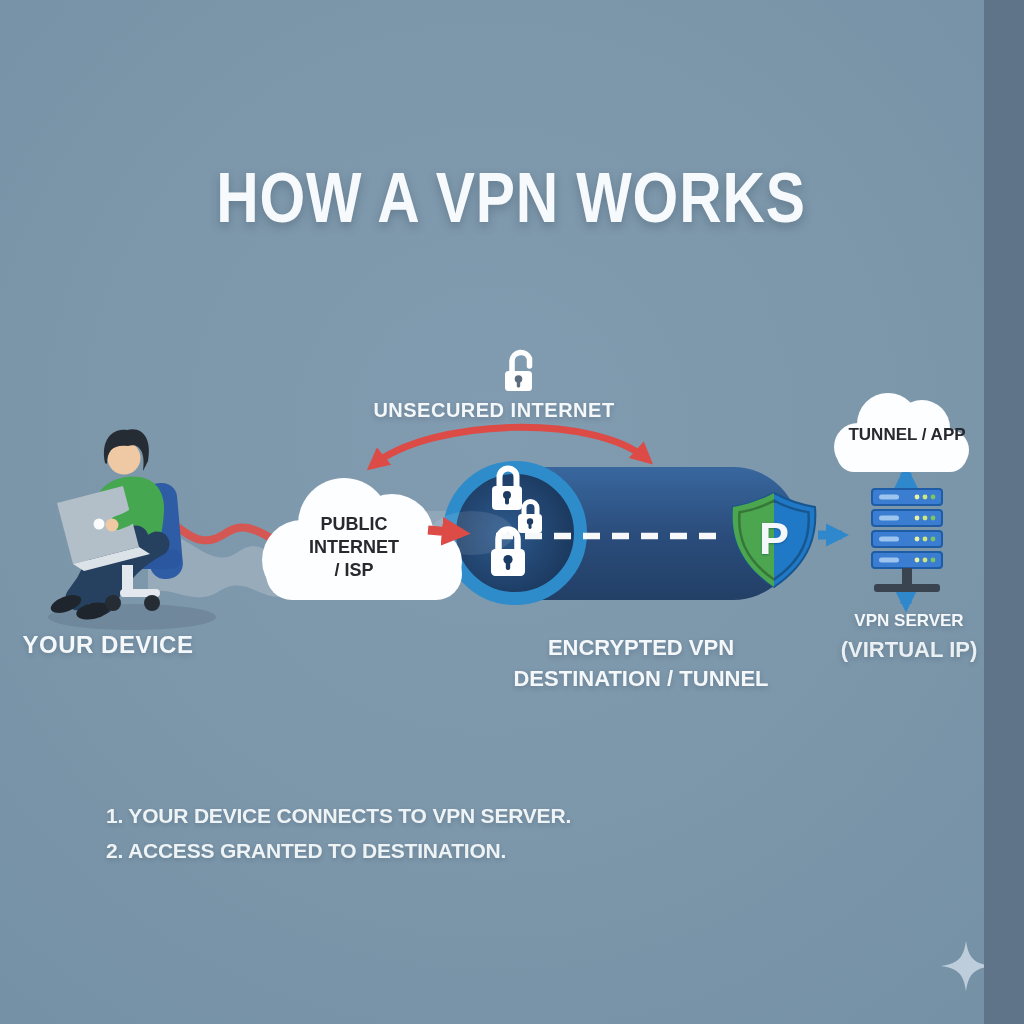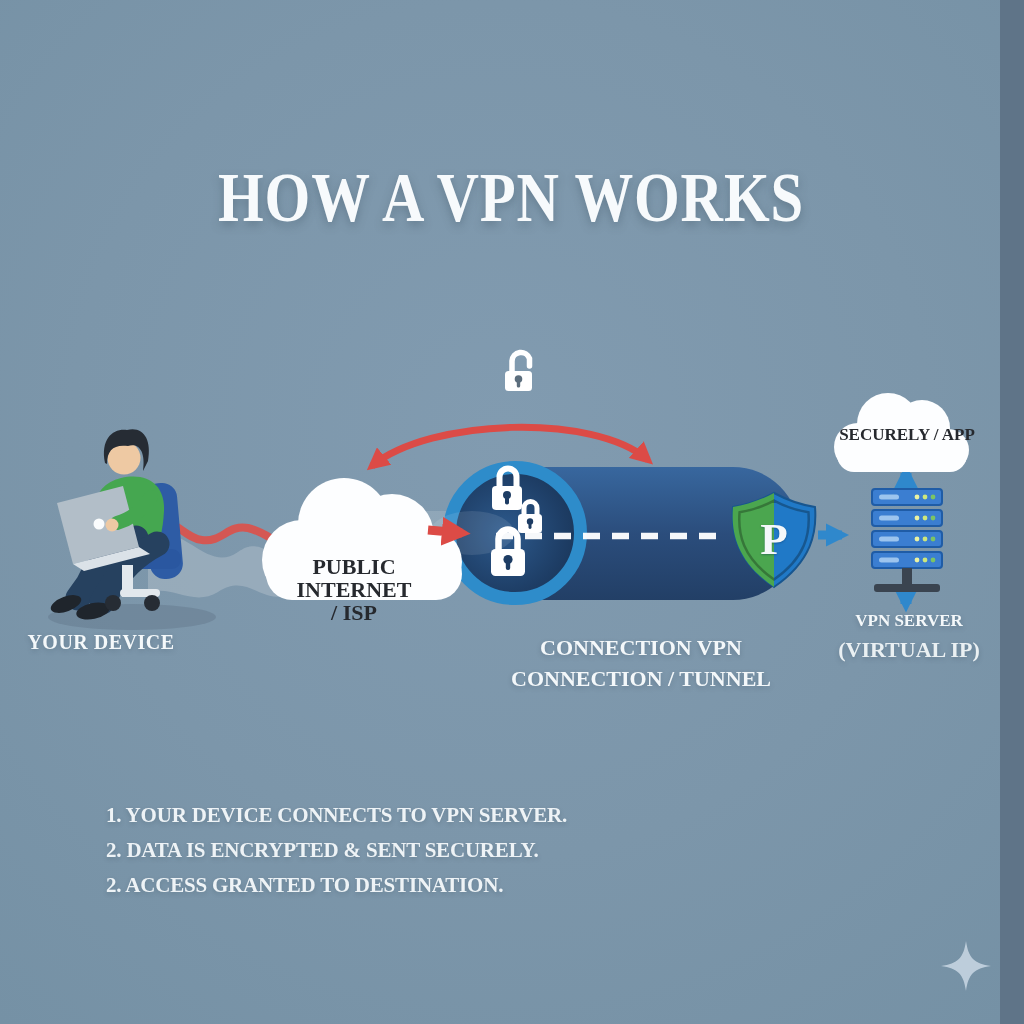--- a/index.html
+++ b/index.html
@@ -1,39 +1,38 @@
 <!DOCTYPE html>
 <html><head>
 <meta charset="utf-8">
 <style>
   html,body{margin:0;padding:0;background:#5f7488;}
   .stage{
     position:relative;width:984px;height:1024px;overflow:hidden;
     background:radial-gradient(circle at 50% 42%, #819bb0 0%, #7c96aa 55%, #7591a5 100%);
-    font-family:Liberation Serif, serif;
-    padding-left:16px;
+    font-family:Liberation Sans, sans-serif;
   }
   .stage svg{position:absolute;left:0;top:0;}
   .lbl{
     position:absolute;color:#f4f8fa;font-weight:bold;white-space:nowrap;
     text-shadow:0 2px 5px rgba(50,70,85,.28);
   }
   .centered{transform:translateX(-50%);}
   .title{
     left:511px;top:158px;font-size:70px;letter-spacing:1px;color:#f7fafc;
     transform:translateX(-50%) scaleX(.84);
     text-shadow:0 4px 10px rgba(55,75,90,.35);
   }
   .unsecured{left:494px;top:399px;font-size:20px;letter-spacing:.5px;}
-  .your-device{left:101px;top:631px;font-size:20px;letter-spacing:.5px;}
+  .your-device{left:108px;top:631px;font-size:24px;letter-spacing:.5px;}
   .cloud-text{
     position:absolute;font-weight:bold;color:#26292e;text-align:center;
     transform:translateX(-50%);white-space:nowrap;
   }
-  .public-cloud-text{left:354px;top:513px;font-size:22px;line-height:23px;margin-top:42px;}
+  .public-cloud-text{left:354px;top:513px;font-size:18px;line-height:23px;}
   .website-cloud-text{left:907px;top:425px;font-size:17px;}
   .tunnel-label{left:641px;top:632px;font-size:22px;line-height:31px;text-align:center;}
   .shield-letter{left:774px;top:515px;font-size:45px;line-height:48px;text-shadow:0 1px 2px rgba(0,40,80,.35);}
   .vpn-server{left:909px;top:611px;font-size:17px;}
   .virtual-ip{left:909px;top:637px;font-size:22px;color:rgba(244,248,250,.92);}
   .steps{position:absolute;left:106px;top:798px;}
   .steps .step{
     color:#eef3f6;font-weight:bold;font-size:21px;line-height:35px;
     letter-spacing:-.2px;white-space:nowrap;text-shadow:0 2px 4px rgba(50,70,85,.25);
   }
@@ -187,40 +186,40 @@
       </g>
       <rect x="902" y="568" width="10" height="16" fill="#3a4450"></rect>
       <rect x="874" y="584" width="66" height="8" rx="3" fill="#3a4450"></rect>
     </g>
 
     <path d="M 966 941 C 968.5 958 974 963.5 991 966 C 974 968.5 968.5 974 966 991 C 963.5 974 958 968.5 941 966 C 958 963.5 963.5 958 966 941 Z" fill="#c3d3e0" opacity="0.92"></path>
   </svg>
 
   <div class="lbl title">HOW A VPN WORKS</div>
 
+  <div class="lbl unsecured centered">UNSECURED INTERNET</div>
 
   <div class="lbl your-device centered">YOUR DEVICE</div>
 
   <div class="cloud-text public-cloud-text">
     <div>PUBLIC</div>
     <div>INTERNET</div>
     <div>/ ISP</div>
   </div>
 
   <div class="lbl tunnel-label centered">
-    <div>CONNECTION VPN</div>
-    <div>CONNECTION / TUNNEL</div>
+    <div>ENCRYPTED VPN</div>
+    <div>DESTINATION / TUNNEL</div>
   </div>
 
   <div class="lbl shield-letter centered">P</div>
 
-  <div class="cloud-text website-cloud-text">SECURELY / APP</div>
+  <div class="cloud-text website-cloud-text">TUNNEL / APP</div>
 
   <div class="lbl vpn-server centered">VPN SERVER</div>
   <div class="lbl virtual-ip centered">(VIRTUAL IP)</div>
 
   <div class="steps">
     <div class="step">1. YOUR DEVICE CONNECTS TO VPN SERVER.</div>
-    <div class="step">2. DATA IS ENCRYPTED &amp; SENT SECURELY.</div>
     <div class="step">2. ACCESS GRANTED TO DESTINATION.</div>
   </div>
 
 </div>
 
 </body></html>

